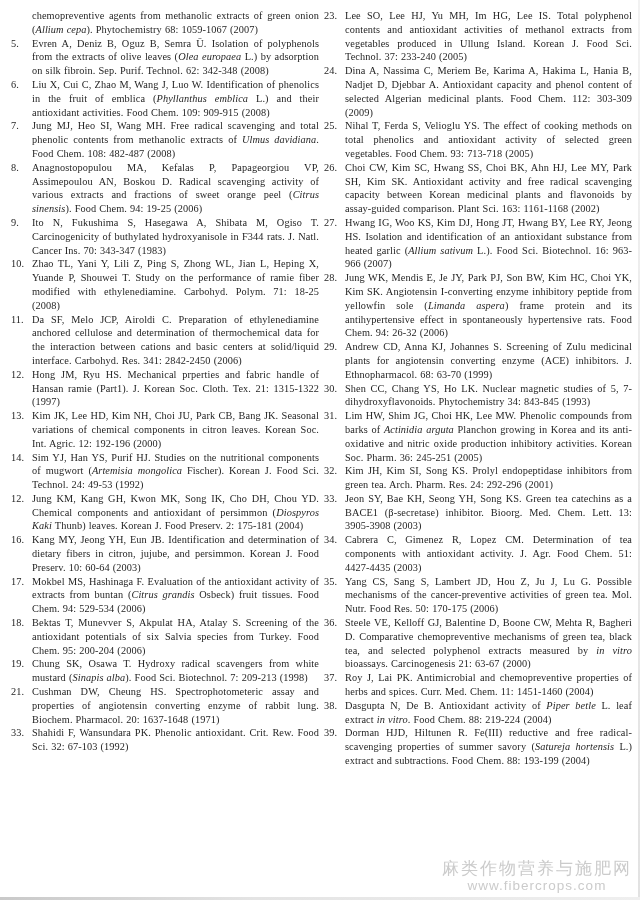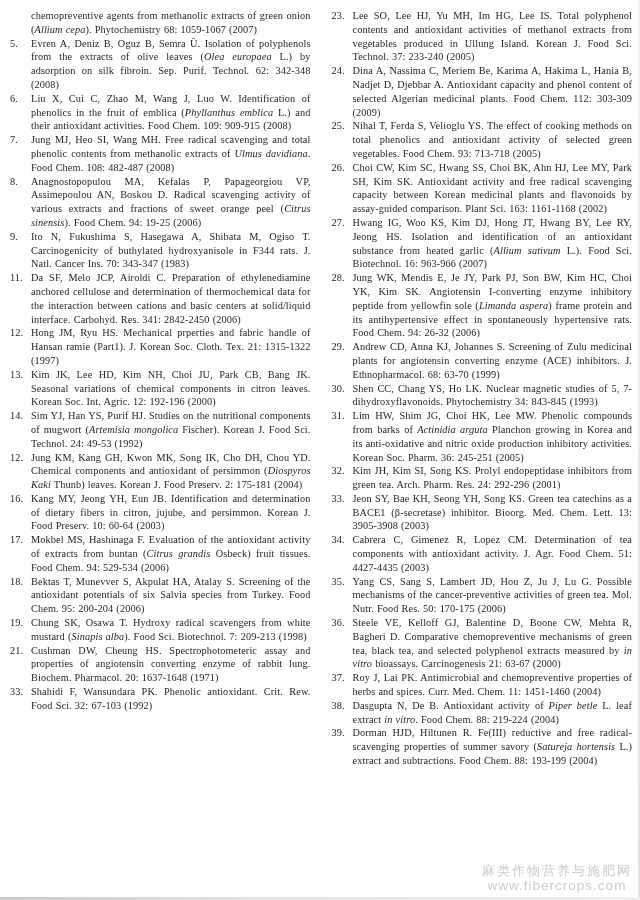--- a/index.html
+++ b/index.html
@@ -8,21 +8,21 @@
     background:#ffffff;
     font-family:"Liberation Serif", serif;
     color:#1f1f1f;
     position:relative;
     overflow:hidden;
   }
   .page{
     position:absolute;
     left:10px; top:9px; width:622px;
   }
-  .columns{ display:flex; gap:21px;justify-content:flex-end; }
+  .columns{ display:flex; gap:5px;justify-content:flex-end; }
   .col{ width:308px; }
   .ref{
     position:relative;
     padding-left:21px;
     text-align:justify;
     font-size:10.3px;
     line-height:13.8px;
     letter-spacing:0.1px;
     word-spacing:0.4px;
   }
@@ -34,21 +34,21 @@
   .watermark{
     position:absolute;
     right:8px; bottom:6px;
     text-align:center;
     color:#cbcbcb;
     line-height:1.15;
     user-select:none;
   }
   .watermark .wm-cn{
     font-family:"DejaVu Sans", sans-serif;
-    font-size:13px;
+    font-size:17px;
     letter-spacing:2px;
   }
   .watermark .wm-url{
     font-family:Liberation Sans, sans-serif;
     font-size:13.5px;
     letter-spacing:1px;
   }
   .scan-edge-bottom{
     position:absolute; left:0; bottom:0; width:100%; height:3px;
     background:linear-gradient(to right,#c9c9c9,#e4e4e4 40%,#efefef);
@@ -63,20 +63,21 @@
 
 <div class="page">
   <div class="columns">
     <div class="col" id="col-left">
         <div class="ref"><span class="ref-num"></span><span class="ref-text"><span>chemopreventive agents from methanolic extracts of green onion (</span><i>Allium cepa</i><span>). Phytochemistry 68: 1059-1067 (2007)</span></span></div>
         <div class="ref"><span class="ref-num">5.</span><span class="ref-text"><span>Evren A, Deniz B, Oguz B, Semra Ü. Isolation of polyphenols from the extracts of olive leaves (</span><i>Olea europaea</i><span> L.) by adsorption on silk fibroin. Sep. Purif. Technol. 62: 342-348 (2008)</span></span></div>
         <div class="ref"><span class="ref-num">6.</span><span class="ref-text"><span>Liu X, Cui C, Zhao M, Wang J, Luo W. Identification of phenolics in the fruit of emblica (</span><i>Phyllanthus emblica</i><span> L.) and their antioxidant activities. Food Chem. 109: 909-915 (2008)</span></span></div>
         <div class="ref"><span class="ref-num">7.</span><span class="ref-text"><span>Jung MJ, Heo SI, Wang MH. Free radical scavenging and total phenolic contents from methanolic extracts of </span><i>Ulmus davidiana</i><span>. Food Chem. 108: 482-487 (2008)</span></span></div>
         <div class="ref"><span class="ref-num">8.</span><span class="ref-text"><span>Anagnostopopulou MA, Kefalas P, Papageorgiou VP, Assimepoulou AN, Boskou D. Radical scavenging activity of various extracts and fractions of sweet orange peel (</span><i>Citrus sinensis</i><span>). Food Chem. 94: 19-25 (2006)</span></span></div>
         <div class="ref"><span class="ref-num">9.</span><span class="ref-text"><span>Ito N, Fukushima S, Hasegawa A, Shibata M, Ogiso T. Carcinogenicity of buthylated hydroxyanisole in F344 rats. J. Natl. Cancer Ins. 70: 343-347 (1983)</span></span></div>
+        <div class="ref"><span class="ref-num">10.</span><span class="ref-text"><span>Zhao TL, Yani Y, Lili Z, Ping S, Zhong WL, Jian L, Heping X, Yuande P, Shouwei T. Study on the performance of ramie fiber modified with ethylenediamine. Carbohyd. Polym. 71: 18-25 (2008)</span></span></div>
         <div class="ref"><span class="ref-num">11.</span><span class="ref-text"><span>Da SF, Melo JCP, Airoldi C. Preparation of ethylenediamine anchored cellulose and determination of thermochemical data for the interaction between cations and basic centers at solid/liquid interface. Carbohyd. Res. 341: 2842-2450 (2006)</span></span></div>
         <div class="ref"><span class="ref-num">12.</span><span class="ref-text"><span>Hong JM, Ryu HS. Mechanical prperties and fabric handle of Hansan ramie (Part1). J. Korean Soc. Cloth. Tex. 21: 1315-1322 (1997)</span></span></div>
         <div class="ref"><span class="ref-num">13.</span><span class="ref-text"><span>Kim JK, Lee HD, Kim NH, Choi JU, Park CB, Bang JK. Seasonal variations of chemical components in citron leaves. Korean Soc. Int. Agric. 12: 192-196 (2000)</span></span></div>
         <div class="ref"><span class="ref-num">14.</span><span class="ref-text"><span>Sim YJ, Han YS, Purif HJ. Studies on the nutritional components of mugwort (</span><i>Artemisia mongolica</i><span> Fischer). Korean J. Food Sci. Technol. 24: 49-53 (1992)</span></span></div>
         <div class="ref"><span class="ref-num">12.</span><span class="ref-text"><span>Jung KM, Kang GH, Kwon MK, Song IK, Cho DH, Chou YD. Chemical components and antioxidant of persimmon (</span><i>Diospyros Kaki</i><span> Thunb) leaves. Korean J. Food Preserv. 2: 175-181 (2004)</span></span></div>
         <div class="ref"><span class="ref-num">16.</span><span class="ref-text"><span>Kang MY, Jeong YH, Eun JB. Identification and determination of dietary fibers in citron, jujube, and persimmon. Korean J. Food Preserv. 10: 60-64 (2003)</span></span></div>
         <div class="ref"><span class="ref-num">17.</span><span class="ref-text"><span>Mokbel MS, Hashinaga F. Evaluation of the antioxidant activity of extracts from buntan (</span><i>Citrus grandis</i><span> Osbeck) fruit tissues. Food Chem. 94: 529-534 (2006)</span></span></div>
         <div class="ref"><span class="ref-num">18.</span><span class="ref-text"><span>Bektas T, Munevver S, Akpulat HA, Atalay S. Screening of the antioxidant potentials of six Salvia species from Turkey. Food Chem. 95: 200-204 (2006)</span></span></div>
         <div class="ref"><span class="ref-num">19.</span><span class="ref-text"><span>Chung SK, Osawa T. Hydroxy radical scavengers from white mustard (</span><i>Sinapis alba</i><span>). Food Sci. Biotechnol. 7: 209-213 (1998)</span></span></div>
         <div class="ref"><span class="ref-num">21.</span><span class="ref-text"><span>Cushman DW, Cheung HS. Spectrophotometeric assay and properties of angiotensin converting enzyme of rabbit lung. Biochem. Pharmacol. 20: 1637-1648 (1971)</span></span></div>

